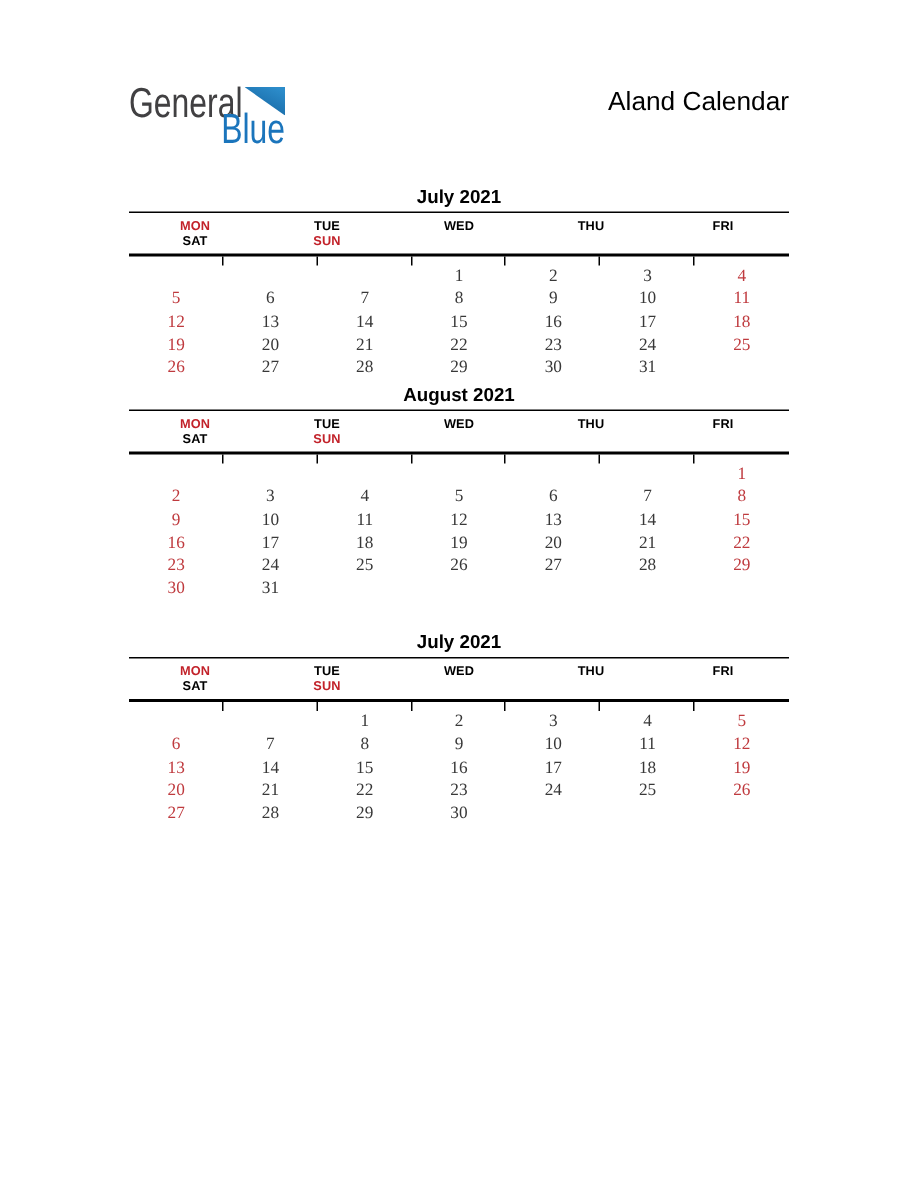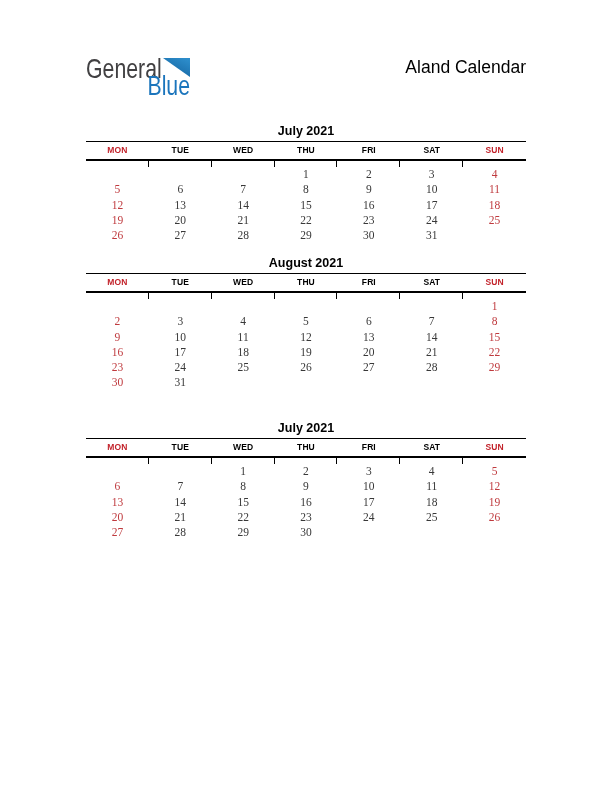--- a/index.html
+++ b/index.html
@@ -48,21 +48,21 @@
   .month{position:absolute;left:0;width:100%;}
   .month:nth-of-type(1){top:124px;}
   .month:nth-of-type(2){top:256px;}
   .month:nth-of-type(3){top:421px;}
   .month-title{
     text-align:center;font-weight:bold;font-size:12.5px;line-height:14px;
     color:#000;padding-bottom:3px;
     border-bottom:1px solid var(--line-black);
   }
   .day-header{
-    display:grid;grid-template-columns:repeat(7,1fr);
+    display:grid;grid-template-columns:repeat(5,1fr);
     padding:3px 0 4px 0;
     border-bottom:2px solid var(--line-black);
   }
   .day-header span{
     text-align:center;font-weight:bold;font-size:8.5px;line-height:10px;
     letter-spacing:0.1px;color:#000;
   }
   .day-header span.red{color:var(--header-red);}
   .ticks{display:grid;grid-template-columns:repeat(7,1fr);height:6px;}
   .ticks span{border-right:1px solid var(--line-black);}

